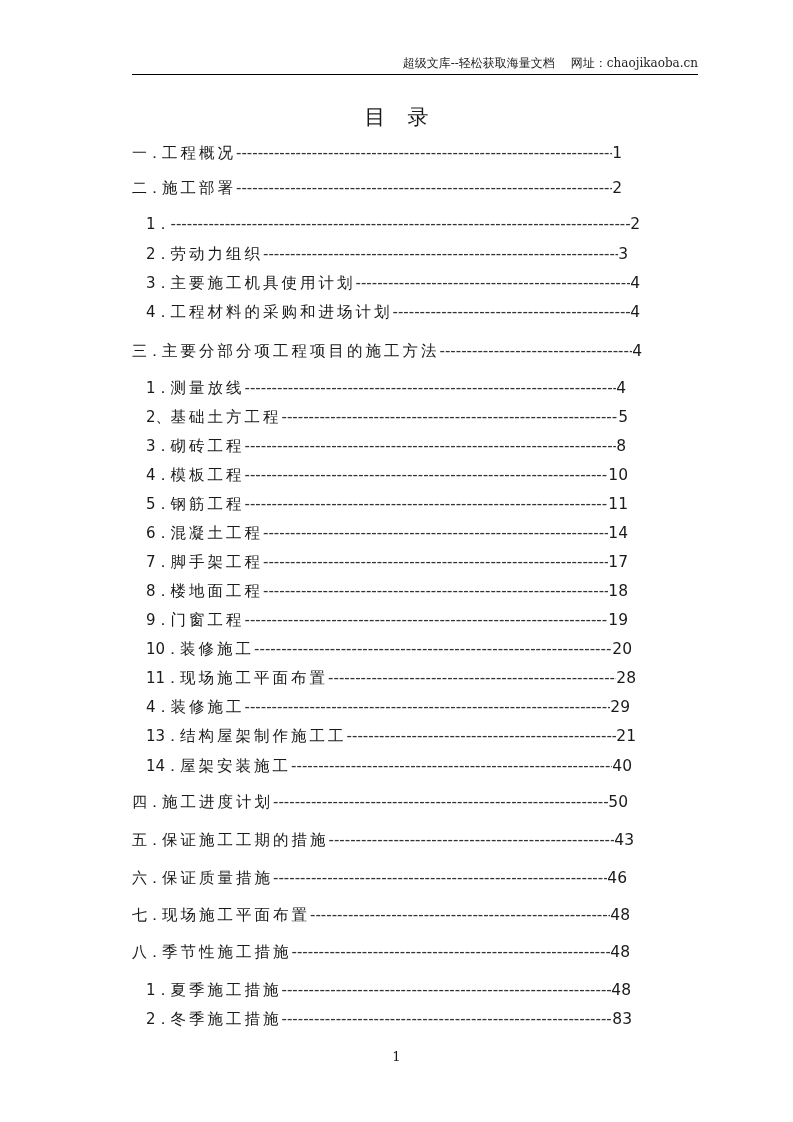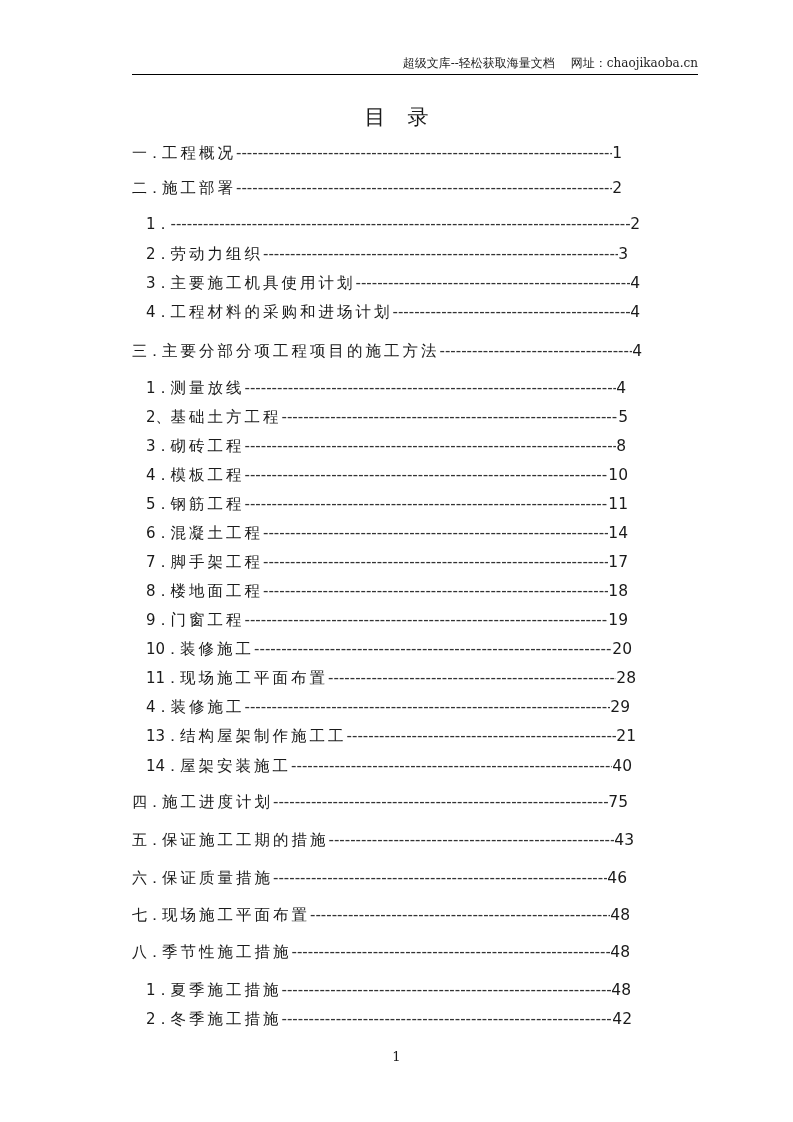--- a/index.html
+++ b/index.html
@@ -214,21 +214,21 @@
     <div class="toc-entry" style="left: 146px; width: 486px; top: 756px;">
       <span class="num">14．</span>
       <span class="lbl">屋架安装施工</span>
       <span class="leader">------------------------------------------------------------------------------------------------------------------------</span>
       <span class="page">40</span>
     </div>
     <div class="toc-entry" style="left: 132px; width: 496px; top: 792px;">
       <span class="num">四．</span>
       <span class="lbl">施工进度计划</span>
       <span class="leader">------------------------------------------------------------------------------------------------------------------------</span>
-      <span class="page">75</span>
+      <span class="page">50</span>
     </div>
     <div class="toc-entry" style="left: 132px; width: 502px; top: 830px;">
       <span class="num">五．</span>
       <span class="lbl">保证施工工期的措施</span>
       <span class="leader">------------------------------------------------------------------------------------------------------------------------</span>
       <span class="page">43</span>
     </div>
     <div class="toc-entry" style="left: 132px; width: 495px; top: 868px;">
       <span class="num">六．</span>
       <span class="lbl">保证质量措施</span>
@@ -250,17 +250,17 @@
     <div class="toc-entry" style="left: 146px; width: 485px; top: 980px;">
       <span class="num">1．  </span>
       <span class="lbl">夏季施工措施</span>
       <span class="leader">------------------------------------------------------------------------------------------------------------------------</span>
       <span class="page">48</span>
     </div>
     <div class="toc-entry" style="left: 146px; width: 486px; top: 1009px;">
       <span class="num">2．</span>
       <span class="lbl">冬季施工措施</span>
       <span class="leader">------------------------------------------------------------------------------------------------------------------------</span>
-      <span class="page">42</span>
+      <span class="page">83</span>
     </div>
   </div>
 
 <div class="page-number">1</div>
 
 </body></html>

